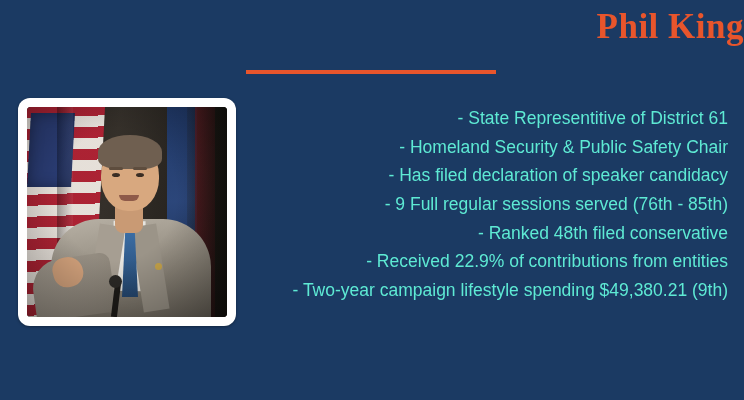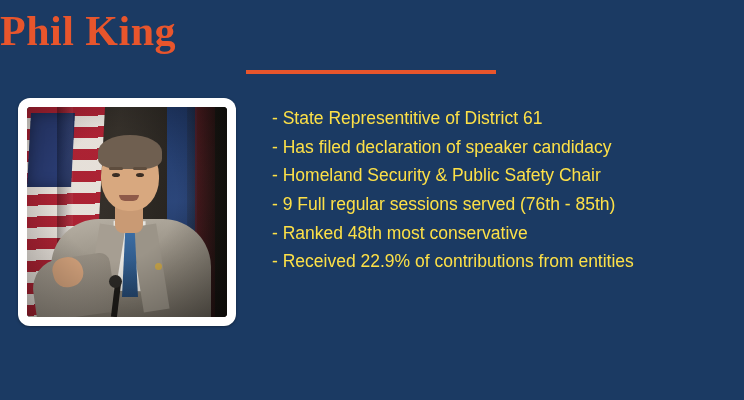--- a/index.html
+++ b/index.html
@@ -18,23 +18,23 @@
     width: 744px;
     height: 400px;
     background: #1b3a63;
     box-sizing: border-box;
   }
   .title {
     position: absolute;
     left: 0;
     top: 8px;
     width: 744px;
-    text-align: left;
+    text-align: right;
     font-family: "Liberation Serif", serif;
-    font-size: 42px;
+    font-size: 35px;
     font-weight: bold;
     color: #e8552c;
     letter-spacing: 0.5px;
     line-height: 1.1;
   }
   .title-underline {
     position: absolute;
     left: 246px;
     top: 70px;
     width: 250px;
@@ -275,24 +275,25 @@
   .ph-vignette {
     position: absolute;
     inset: 0;
     background: radial-gradient(ellipse at 45% 42%, rgba(0,0,0,0) 38%, rgba(0,0,0,0.42) 100%);
   }
   .bullets {
     position: absolute;
     left: 272px;
     top: 104px;
     width: 456px;
-    color: #fde047;
+    color: #5eead4;
     font-size: 17.5px;
     line-height: 1.64;
     font-weight: 400;
+    text-align: right;
   }
   .bullets div {
     white-space: nowrap;
   }
   .bullets div.wrap {
     white-space: normal;
   }
 </style>
 </head>
 <body>
@@ -328,20 +329,21 @@
       <div class="ph-hand"></div>
       <div class="ph-mic"></div>
       <div class="ph-mic-head"></div>
       <div class="ph-pin"></div>
       <div class="ph-vignette"></div>
     </div>
   </div>
 
   <div class="bullets">
     <div>- State Representitive of District 61</div>
+    <div>- Homeland Security &amp; Public Safety Chair</div>
     <div>- Has filed declaration of speaker candidacy</div>
-    <div>- Homeland Security &amp; Public Safety Chair</div>
     <div>- 9 Full regular sessions served (76th - 85th)</div>
-    <div>- Ranked 48th most conservative</div>
+    <div>- Ranked 48th filed conservative</div>
     <div>- Received 22.9% of contributions from entities</div>
+    <div class="wrap">- Two-year campaign lifestyle spending $49,380.21 (9th)</div>
   </div>
 
 </div>
 
 </body></html>

